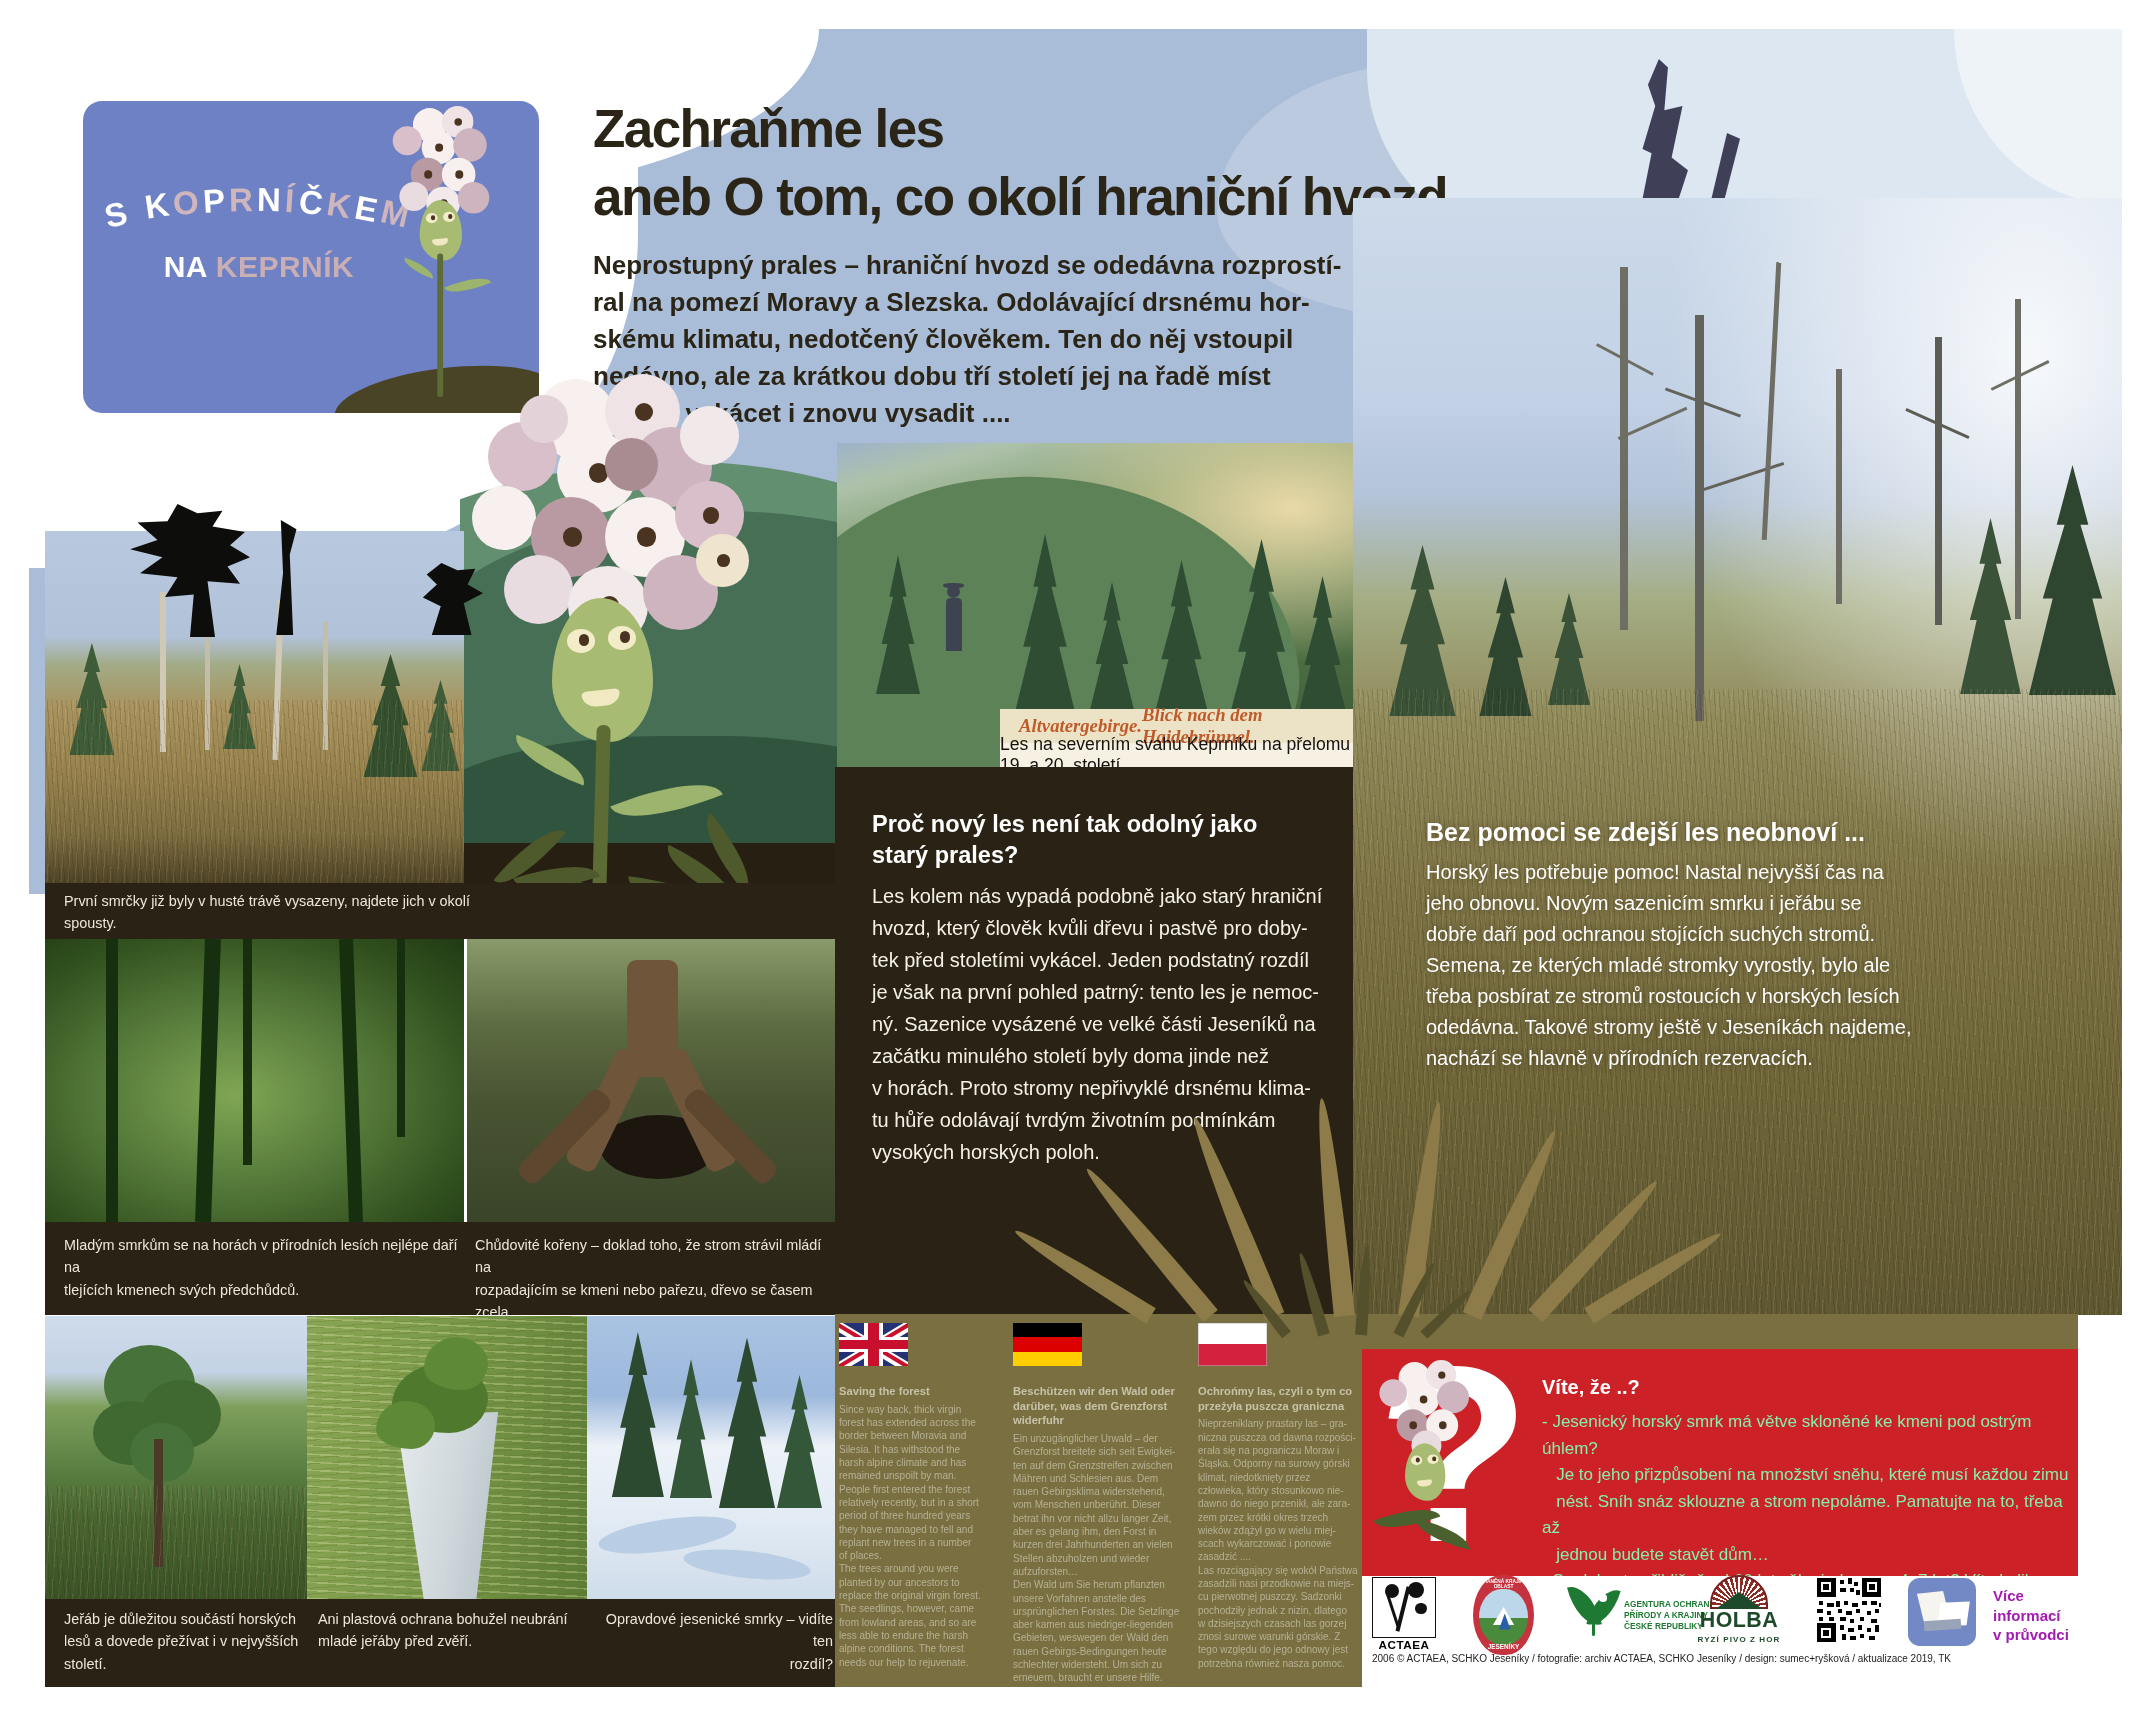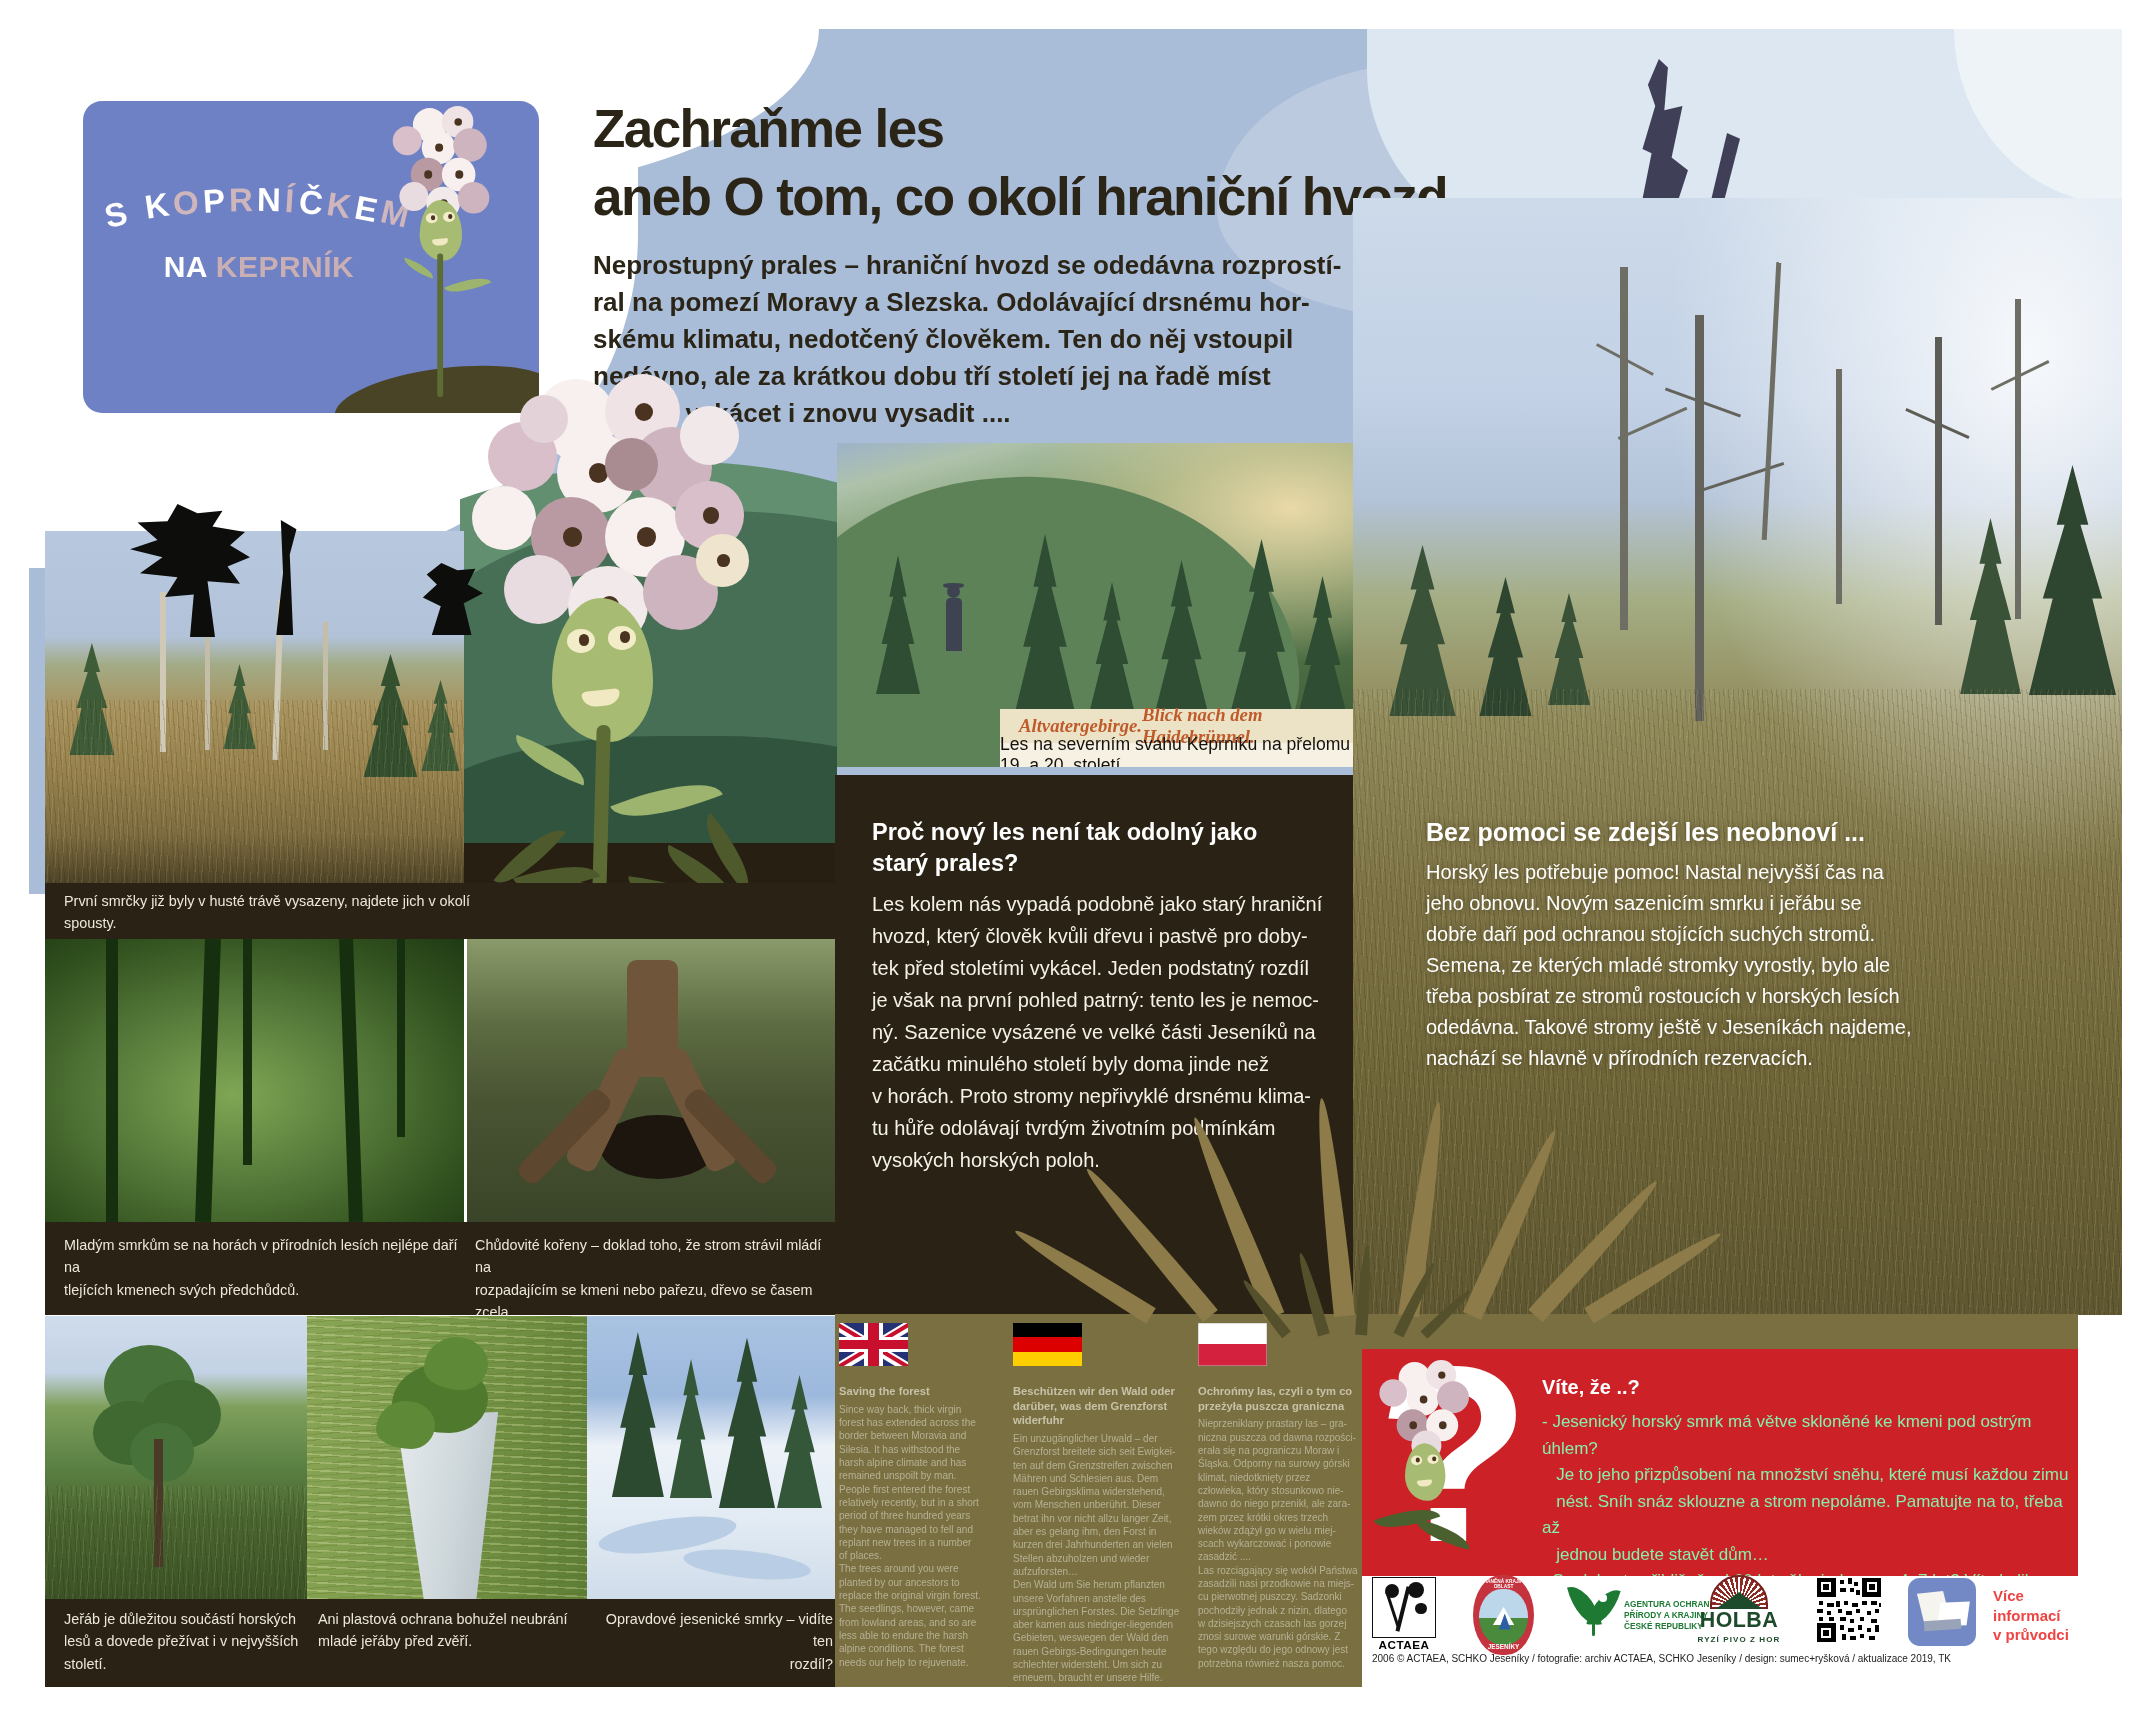--- a/index.html
+++ b/index.html
@@ -116,21 +116,21 @@
   .pc-man{position:absolute;left:109px;top:155px;width:16px;height:53px;background:#3d4350;border-radius:4.3px 4.3px 0 0;}
   .pc-man::before{content:"";position:absolute;left:1.1px;top:-13px;width:13px;height:13px;background:#3d4350;border-radius:50%;}
   .pc-man::after{content:"";position:absolute;left:-3.2px;top:-15px;width:21.4px;height:5.3px;background:#3d4350;border-radius:40%;}
   .pc-label{position:absolute;left:163px;top:266px;width:353px;height:34px;background:#ece3c6;
     font-family:"Liberation Serif",serif;font-style:italic;font-weight:bold;color:#bf5b2b;font-size:18.7px;
     display:flex;justify-content:space-between;align-items:center;padding:0 19px;box-sizing:border-box;}
   .pc-caption{position:absolute;left:163px;top:300px;width:353px;height:24px;background:#f6f1e2;color:#141210;
     font-size:17.6px;display:flex;align-items:center;justify-content:center;}
 
   
-  .why-box{left:835px;top:767px;width:518px;height:547px;background:#2a2315;margin-top:8px;}
+  .why-box{left:835px;top:767px;width:518px;height:547px;background:#2a2315;}
   .why-h{position:absolute;left:37px;top:42px;font-weight:bold;color:#fff;font-size:23.5px;line-height:1.3;}
   .why-b{position:absolute;left:37px;top:113px;color:#f4f1e7;font-size:20px;line-height:1.6;}
 
   
   .help-h{left:1426px;top:818px;font-weight:bold;color:#fff;font-size:25px;text-shadow:0 0 7.5px rgba(60,50,20,.5);}
   .help-b{left:1426px;top:857px;color:#fff;font-size:20px;line-height:1.55;text-shadow:0 0 6.4px rgba(60,50,20,.5);}
 
   
   .olive-left{left:835px;top:1314px;width:527px;height:373px;background:#7a6f41;}
   .olive-right{left:1362px;top:1314px;width:716px;height:35px;background:#7a6f41;}
@@ -181,21 +181,21 @@
   .holba{left:1691px;top:1575px;width:96px;height:85px;text-align:center;}
   .holba-arch{position:absolute;left:19px;top:0;width:58px;height:34px;border-radius:29px 29px 0 0;
     background:repeating-conic-gradient(from -90deg at 50% 100%,#ffffff 0 5deg,#8c2a24 5deg 11deg);
     border:2.7px solid #7a1f1f;box-sizing:border-box;overflow:hidden;}
   .holba-mtn{position:absolute;left:24.6px;top:17px;width:47px;height:17px;background:#1d4a2a;clip-path:polygon(50% 0,100% 100%,0 100%);}
   .holba-word{position:absolute;left:0;top:33px;width:100%;font-weight:bold;font-size:21.4px;color:#1d4a2a;letter-spacing:0.5px;}
   .holba-sub{position:absolute;left:0;top:60px;width:100%;font-weight:bold;font-size:8px;letter-spacing:1.1px;color:#1d4a2a;}
   .qr{left:1815px;top:1576px;width:68px;height:68px;background:#fff;}
   .guide-box{left:1908px;top:1578px;width:68px;height:68px;background:#7289c5;border-radius:11.7px;}
   .page{position:absolute;background:#f6f4ee;}
-  .guide-note{left:1993px;top:1586px;font-weight:bold;color:#ef4444;font-size:15px;line-height:1.3;}
+  .guide-note{left:1993px;top:1586px;font-weight:bold;color:#a21caf;font-size:15px;line-height:1.3;}
   .copyright{left:1372px;top:1653px;font-size:10px;color:#222;}
 </style>
 </head>
 <body>
 
 <div id="poster">
 
   <div class="abs sky"></div>
   <div class="abs cloud-mid"></div>
   <div class="abs cloud-light"></div>

